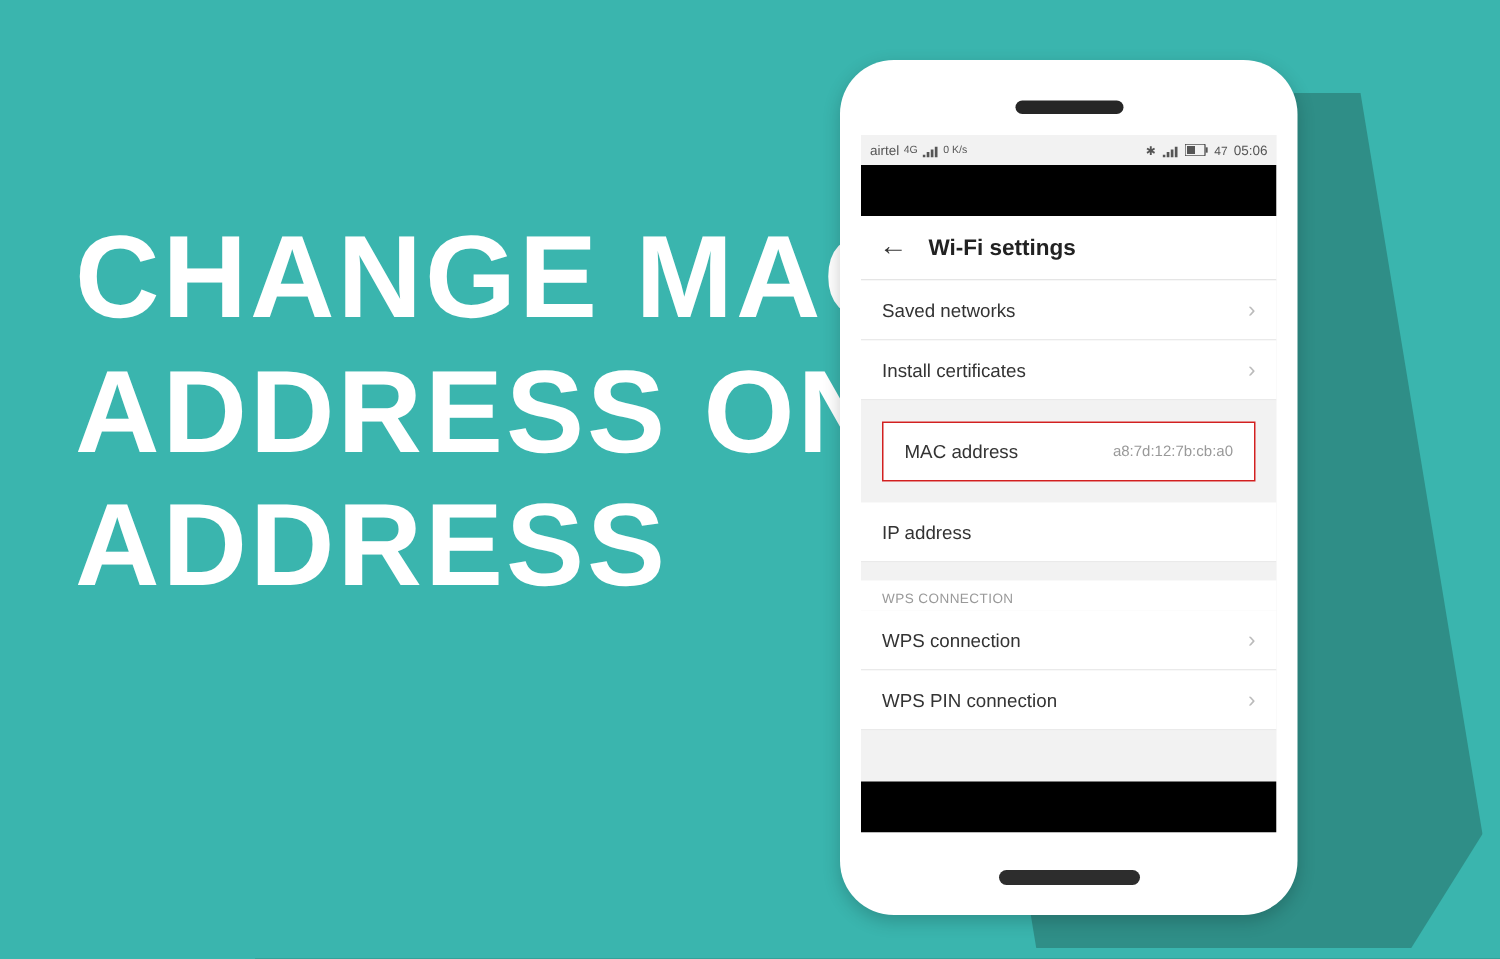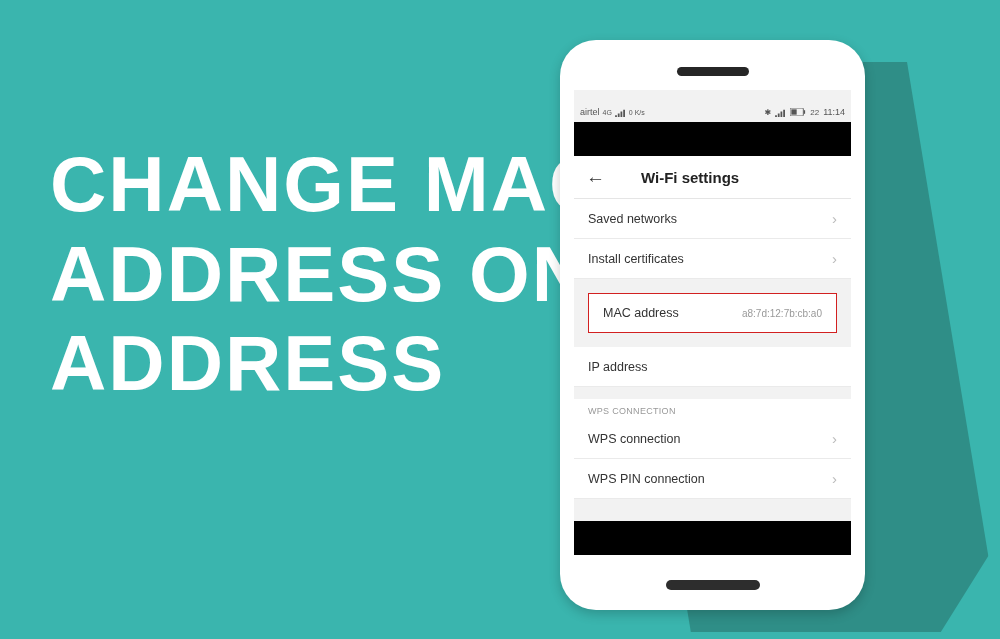--- a/index.html
+++ b/index.html
@@ -68,21 +68,20 @@
     }
     .status-bar {
       height: 20px;
       background: #f2f2f2;
       display: flex;
       align-items: center;
       justify-content: space-between;
       padding: 0 6px;
       font-size: 9px;
       color: #555;
-      margin-top: 12px;
     }
     .status-left {
       display: flex;
       align-items: center;
       gap: 3px;
     }
     .status-right {
       display: flex;
       align-items: center;
       gap: 4px;
@@ -101,21 +100,20 @@
     .back-arrow {
       font-size: 19px;
       color: #333;
       margin-right: 14px;
       font-weight: bold;
     }
     .header-title {
       font-size: 15px;
       font-weight: 600;
       color: #222;
-      margin-left: 22px;
     }
     .list-item {
       background: #ffffff;
       display: flex;
       align-items: center;
       justify-content: space-between;
       padding: 11px 14px;
       border-bottom: 1px solid #eaeaea;
       min-height: 40px;
       gap: 21px;
@@ -191,22 +189,22 @@
       <div class="status-right">
         <span style="font-size:8px;">✱</span>
         <svg class="signal-svg" viewBox="0 0 12 10">
             <path fill="#555" d="M0 8h2v2H0zM3 6h2v4H3zM6 4h2v6H6zM9 2h2v8H9z"></path>
           </svg>
         <svg class="batt-svg" viewBox="0 0 18 9">
             <rect x="0" y="0" width="15" height="9" rx="1" fill="none" stroke="#555" stroke-width="1"></rect>
             <rect x="1.5" y="1.5" width="6" height="6" fill="#555"></rect>
             <rect x="15.5" y="2.5" width="1.5" height="4" fill="#555"></rect>
           </svg>
-        <span style="font-size:8px;">22</span>
-        <span>11:14</span>
+        <span style="font-size:8px;">47</span>
+        <span>05:06</span>
       </div>
     </div>
 
     <div class="black-bar"></div>
 
     <div class="header">
       <span class="back-arrow">←</span>
       <span class="header-title">Wi-Fi settings</span>
     </div>
 

